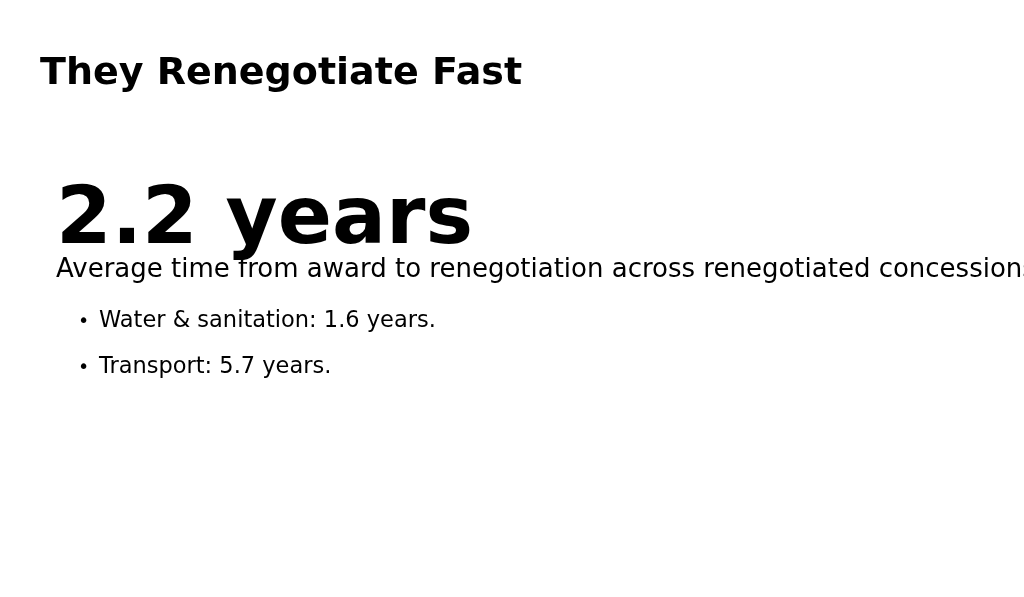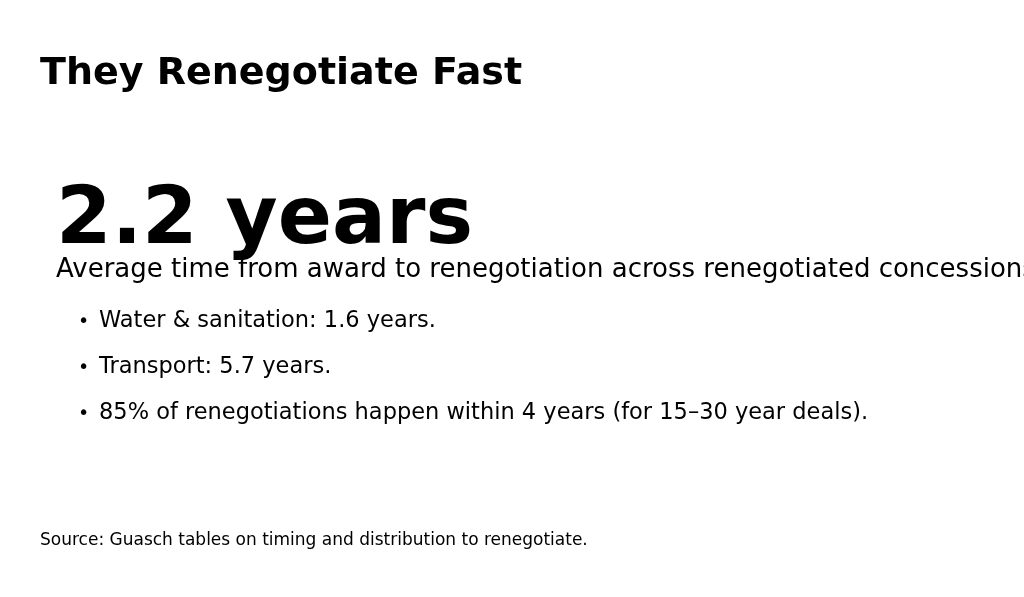--- a/index.html
+++ b/index.html
@@ -92,20 +92,16 @@
 
   <div class="stat-caption">Average time from award to renegotiation across renegotiated concessions</div>
 
   <ul class="bullet-list">
     <li class="bullet-item">
       <span class="bullet-marker">•</span><span>Water &amp; sanitation: 1.6 years.</span>
     </li>
     <li class="bullet-item">
       <span class="bullet-marker">•</span><span>Transport: 5.7 years.</span>
     </li>
-    <li class="bullet-item">
-      <span class="bullet-marker">•</span><span>85% of renegotiations happen within 4 years (for 15–30 year deals).</span>
-    </li>
   </ul>
 
-  <div class="source-note">Source: Guasch tables on timing and distribution to renegotiate.</div>
 
 </div>
 
 </body></html>

